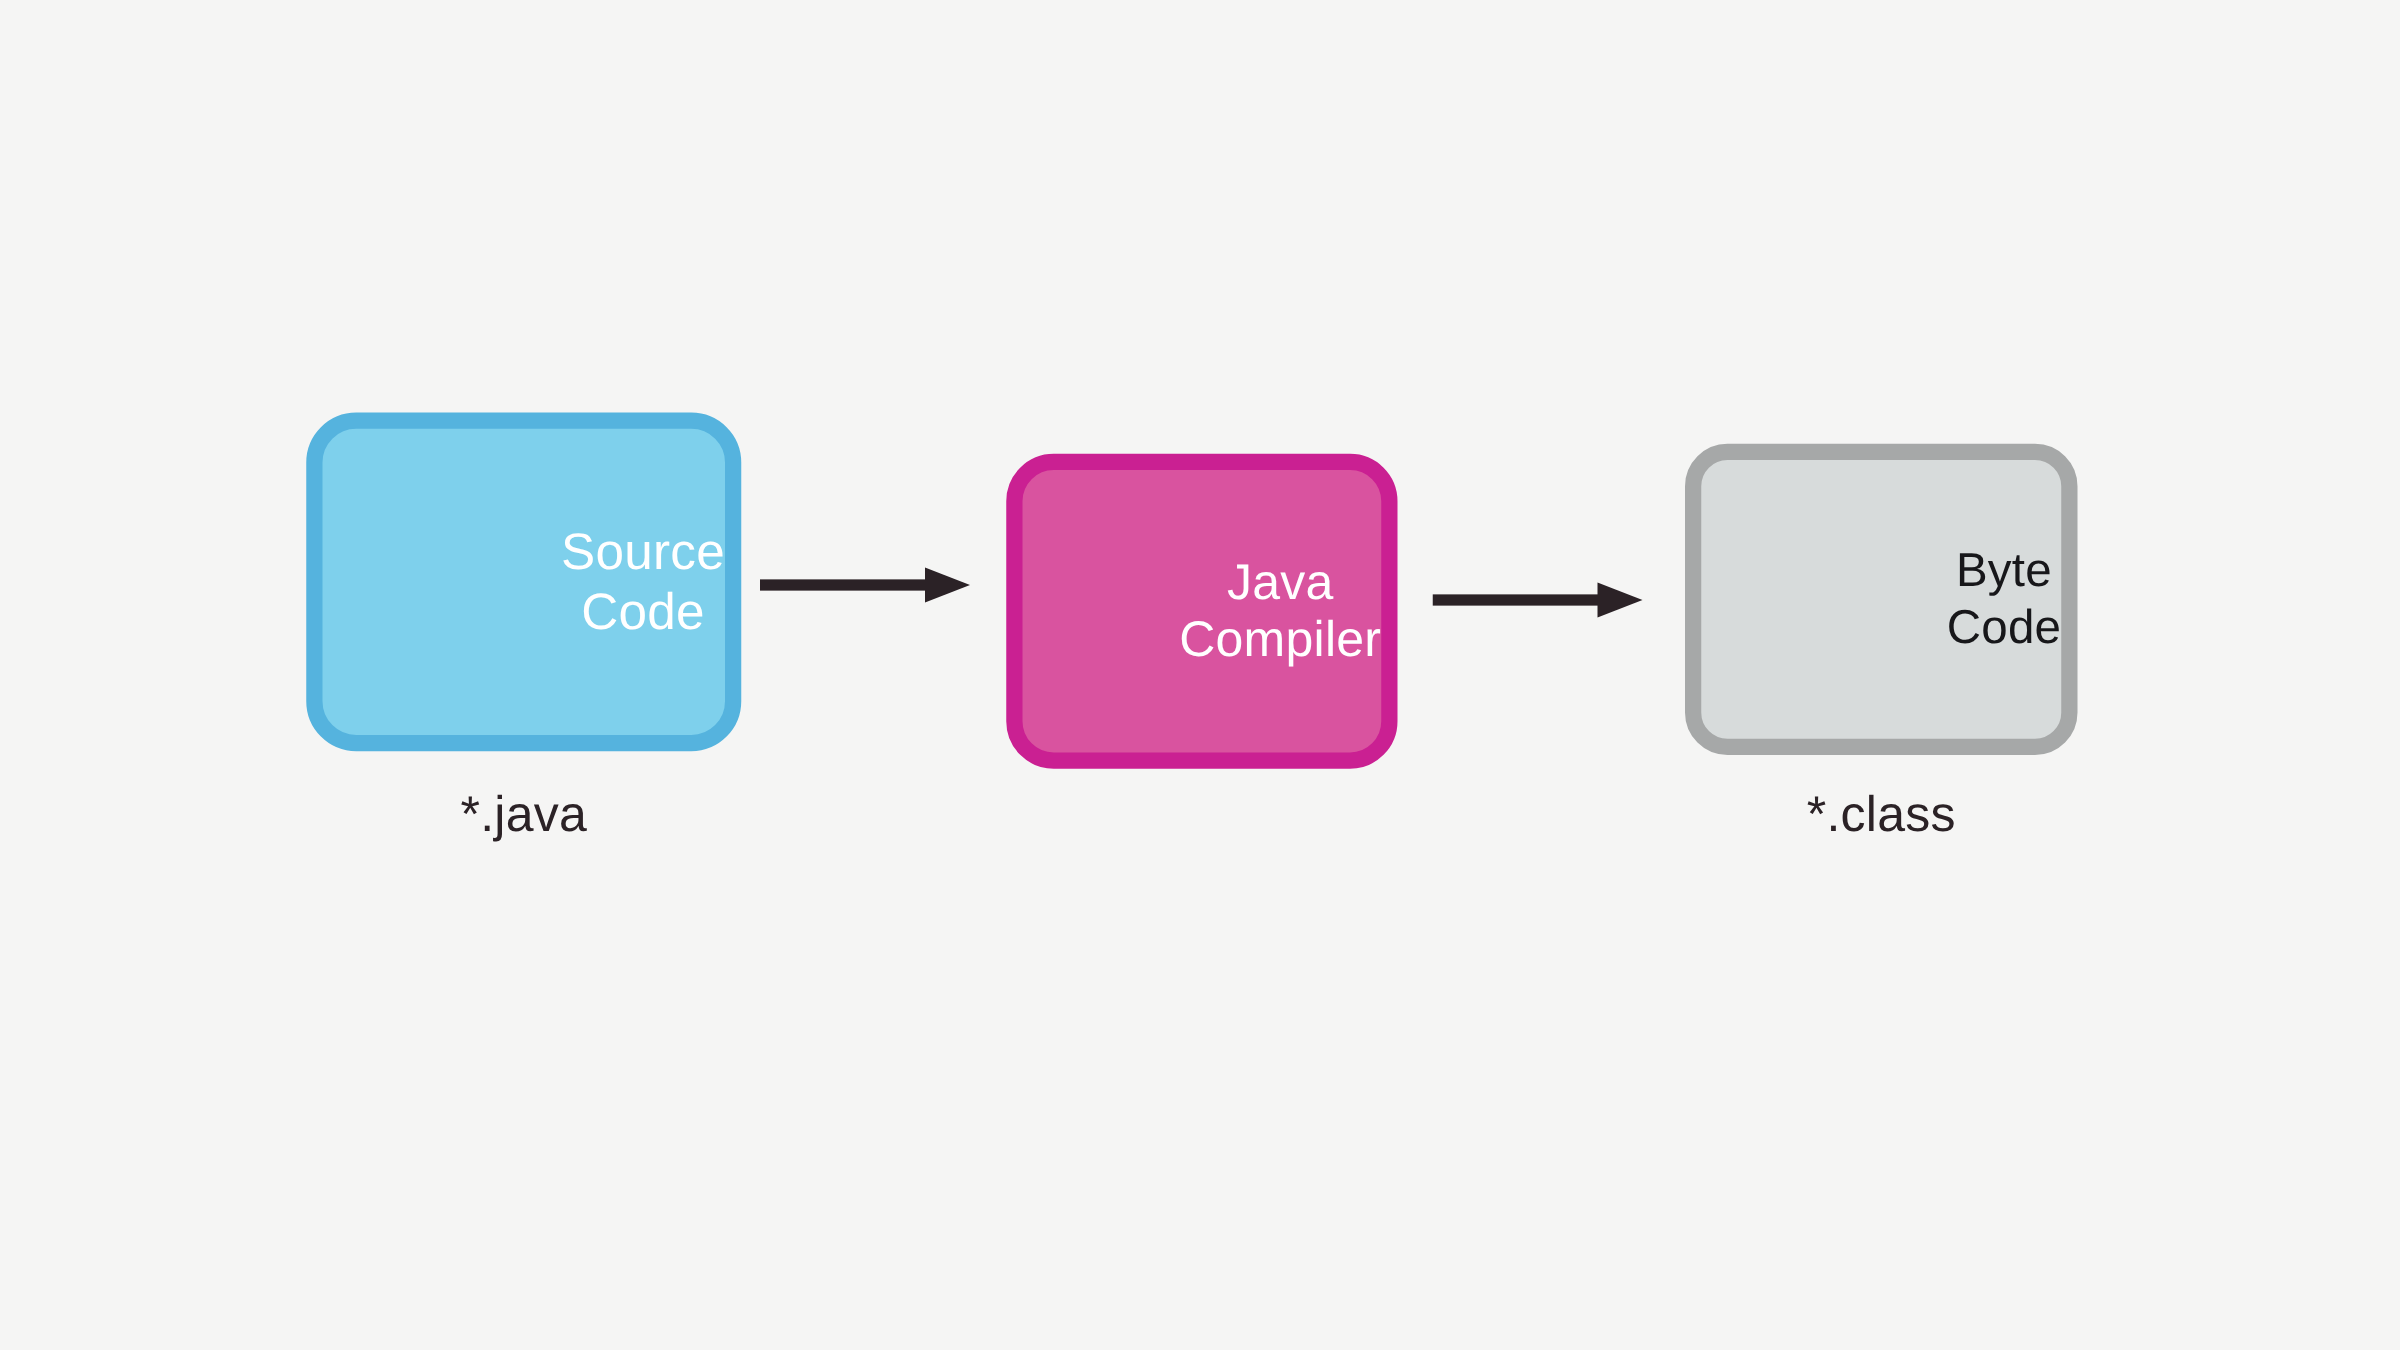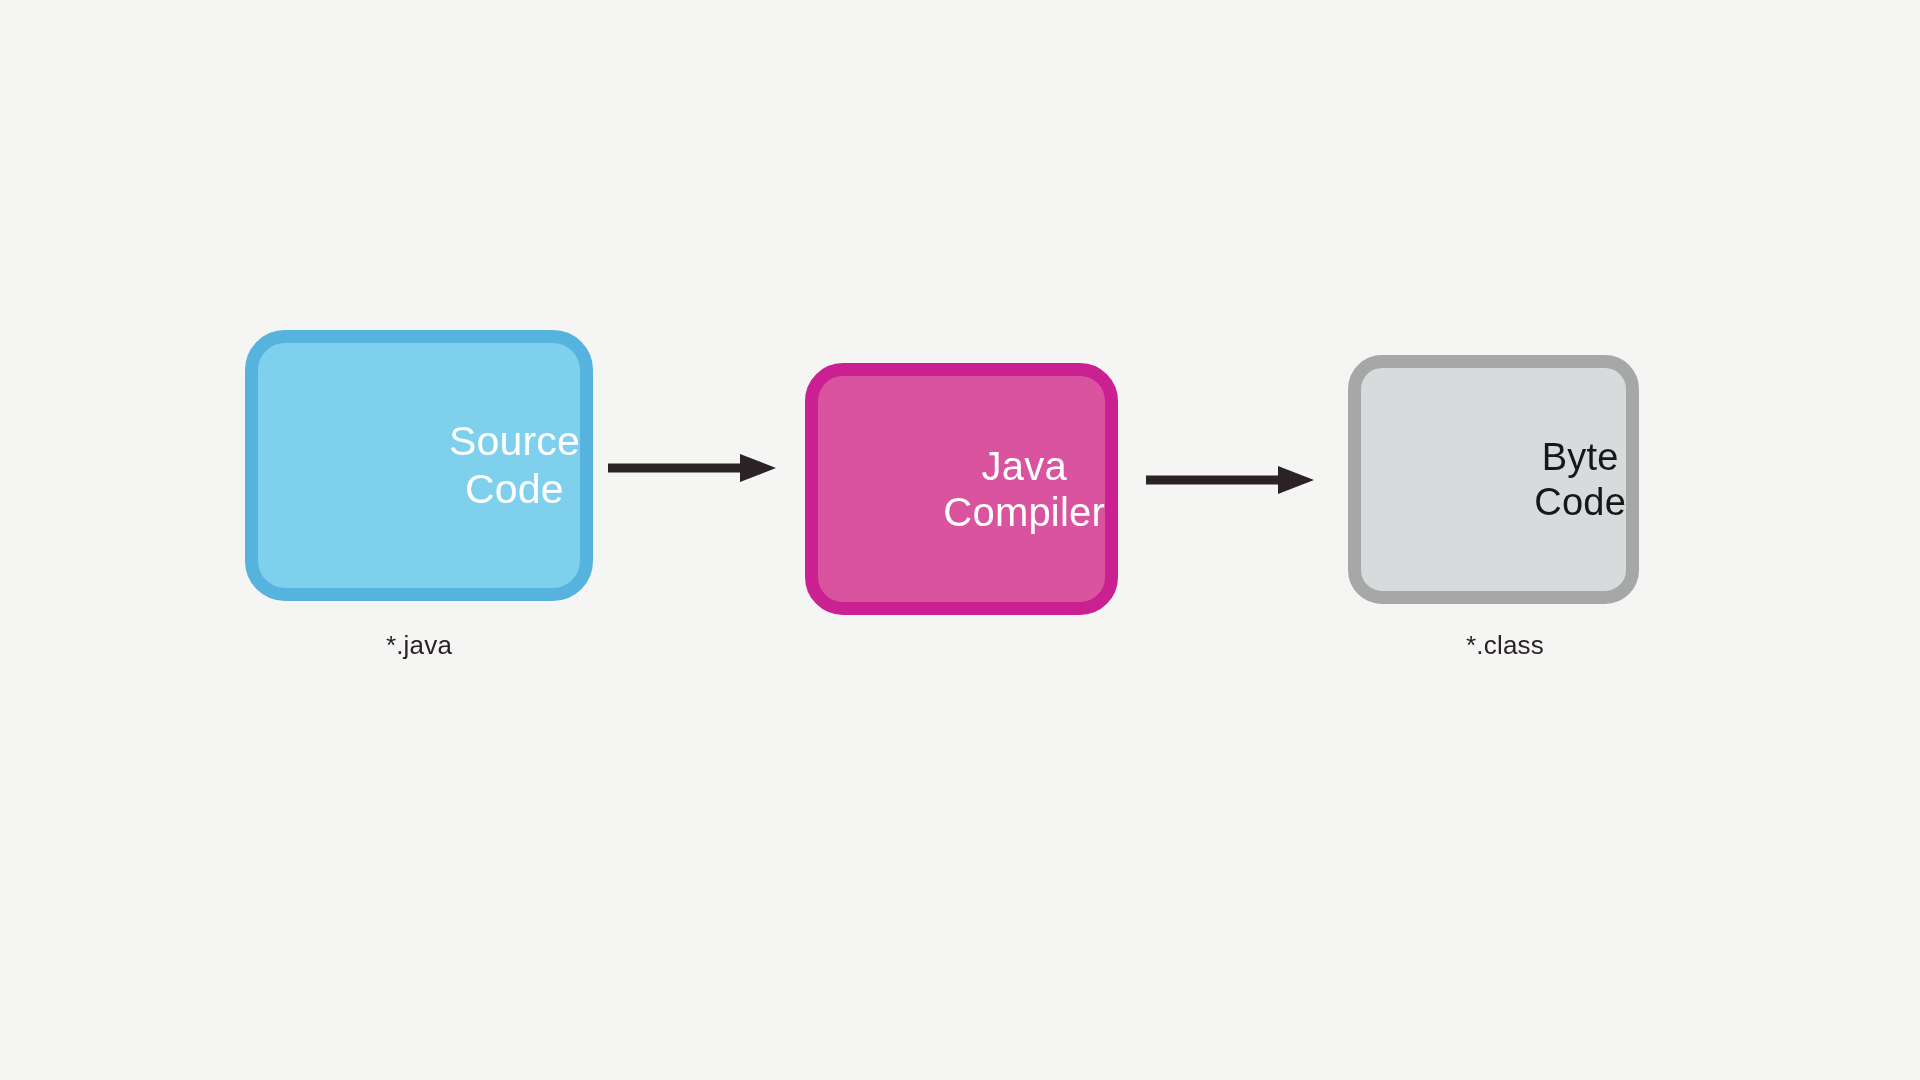--- a/index.html
+++ b/index.html
@@ -69,21 +69,21 @@
   }
   #node-java-compiler .node-label {
     color: #ffffff;
     font-size: 40px;
   }
 
   
   #node-byte-code {
     left: 1348px;
     top: 355px;
-    width: 291px;
+    width: 314px;
     height: 249px;
     background: #d7dbdb;
     border: 13px solid #a6a8a8;
     border-radius: 34px;
   }
   #node-byte-code .node-label {
     color: #17171a;
     font-size: 38px;
   }
 
@@ -101,21 +101,21 @@
     left: 1146px;
     top: 462px;
     width: 170px;
     height: 36px;
   }
 
   
   .caption {
     position: absolute;
     color: #2b2226;
-    font-size: 26px;
+    font-size: 40px;
     font-weight: 400;
     letter-spacing: 0.2px;
     text-align: center;
     white-space: nowrap;
     user-select: none;
   }
   #caption-source-code {
     left: 245px;
     top: 630px;
     width: 348px;

